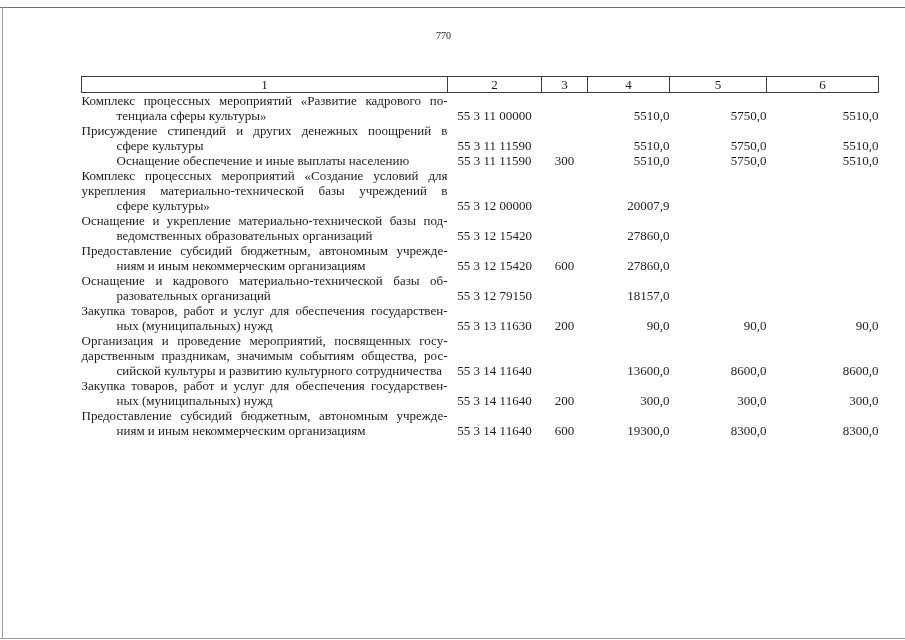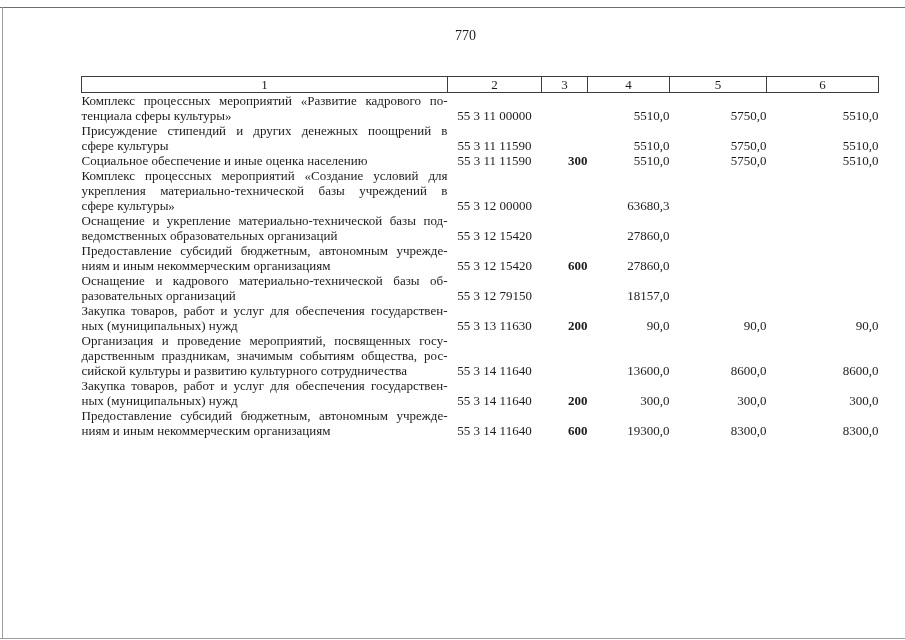--- a/index.html
+++ b/index.html
@@ -11,22 +11,22 @@
     color: #1c1c1c;
   }
   .page { position: relative; width: 905px; height: 640px; background: #ffffff; }
 
   
   .frame-top    { position: absolute; left: 0; top: 7px;   width: 905px; border-top: 1px solid #6e6e6e; }
   .frame-left   { position: absolute; left: 2px; top: 7px; height: 631px; border-left: 1px solid #9e9e9e; }
   .frame-bottom { position: absolute; left: 0; top: 638px; width: 905px; border-top: 1px solid #9e9e9e; }
 
   .page-number {
-    position: absolute; top: 28px; left: 455px;
-    font-size: 14px; line-height: 16px;
+    position: absolute; top: 28px; left: 436px;
+    font-size: 10px; line-height: 16px;
   }
 
   table.budget {
     position: absolute; left: 81px; top: 76px;
     width: 797px;
     border-collapse: collapse; table-layout: fixed;
     font-size: 13px;
   }
   table.budget th {
     border: 1px solid #3c3c3c;
@@ -34,29 +34,29 @@
     height: 15px; line-height: 15px;
     padding: 0; text-align: center; vertical-align: middle;
     font-size: 13px;
   }
   table.budget td {
     padding: 0; vertical-align: bottom;
     line-height: 15px; border: none;
   }
   td.c1 { padding-left: 2px; padding-right: 1px; }
   td.c2 { padding-left: 9px; text-align: center; white-space: nowrap; font-family: Liberation Serif, serif; }
-  td.c3 { text-align: right; font-weight: bold; }
+  td.c3 { text-align: center; }
   td.c4, td.c5 { text-align: right; padding-right: 6px; }
   td.c6 { text-align: right; padding-right: 5px; }
 
   .dline {
     line-height: 15px;
     text-align: justify; text-align-last: justify;
   }
-  .dline.last { text-align: right; text-align-last: left; }
+  .dline.last { text-align: right; text-align-last: left; margin-left: 35px; }
 </style>
 </head>
 <body>
 
 <div class="page">
   <div class="frame-top"></div>
   <div class="frame-left"></div>
   <div class="frame-bottom"></div>
 
   <div class="page-number">770</div>
@@ -98,37 +98,37 @@
             <div class="dline last">сфере культуры</div>
           </td>
     <td class="c2">55 3 11 11590</td>
     <td class="c3"></td>
     <td class="c4">5510,0</td>
     <td class="c5">5750,0</td>
     <td class="c6">5510,0</td>
   </tr>
         <tr>
     <td class="c1">
-            <div class="dline last">Социальное обеспечение и иные оценка населению</div>
+            <div class="dline last">Оснащение обеспечение и иные выплаты населению</div>
           </td>
     <td class="c2">55 3 11 11590</td>
     <td class="c3">300</td>
     <td class="c4">5510,0</td>
     <td class="c5">5750,0</td>
     <td class="c6">5510,0</td>
   </tr>
         <tr>
     <td class="c1">
             <div class="dline">Комплекс процессных мероприятий «Создание условий для</div>
             <div class="dline">укрепления материально-технической базы учреждений в</div>
             <div class="dline last">сфере культуры»</div>
           </td>
     <td class="c2">55 3 12 00000</td>
     <td class="c3"></td>
-    <td class="c4">63680,3</td>
+    <td class="c4">20007,9</td>
     <td class="c5"></td>
     <td class="c6"></td>
   </tr>
         <tr>
     <td class="c1">
             <div class="dline">Оснащение и укрепление материально-технической базы под-</div>
             <div class="dline last">ведомственных образовательных организаций</div>
           </td>
     <td class="c2">55 3 12 15420</td>
     <td class="c3"></td>

